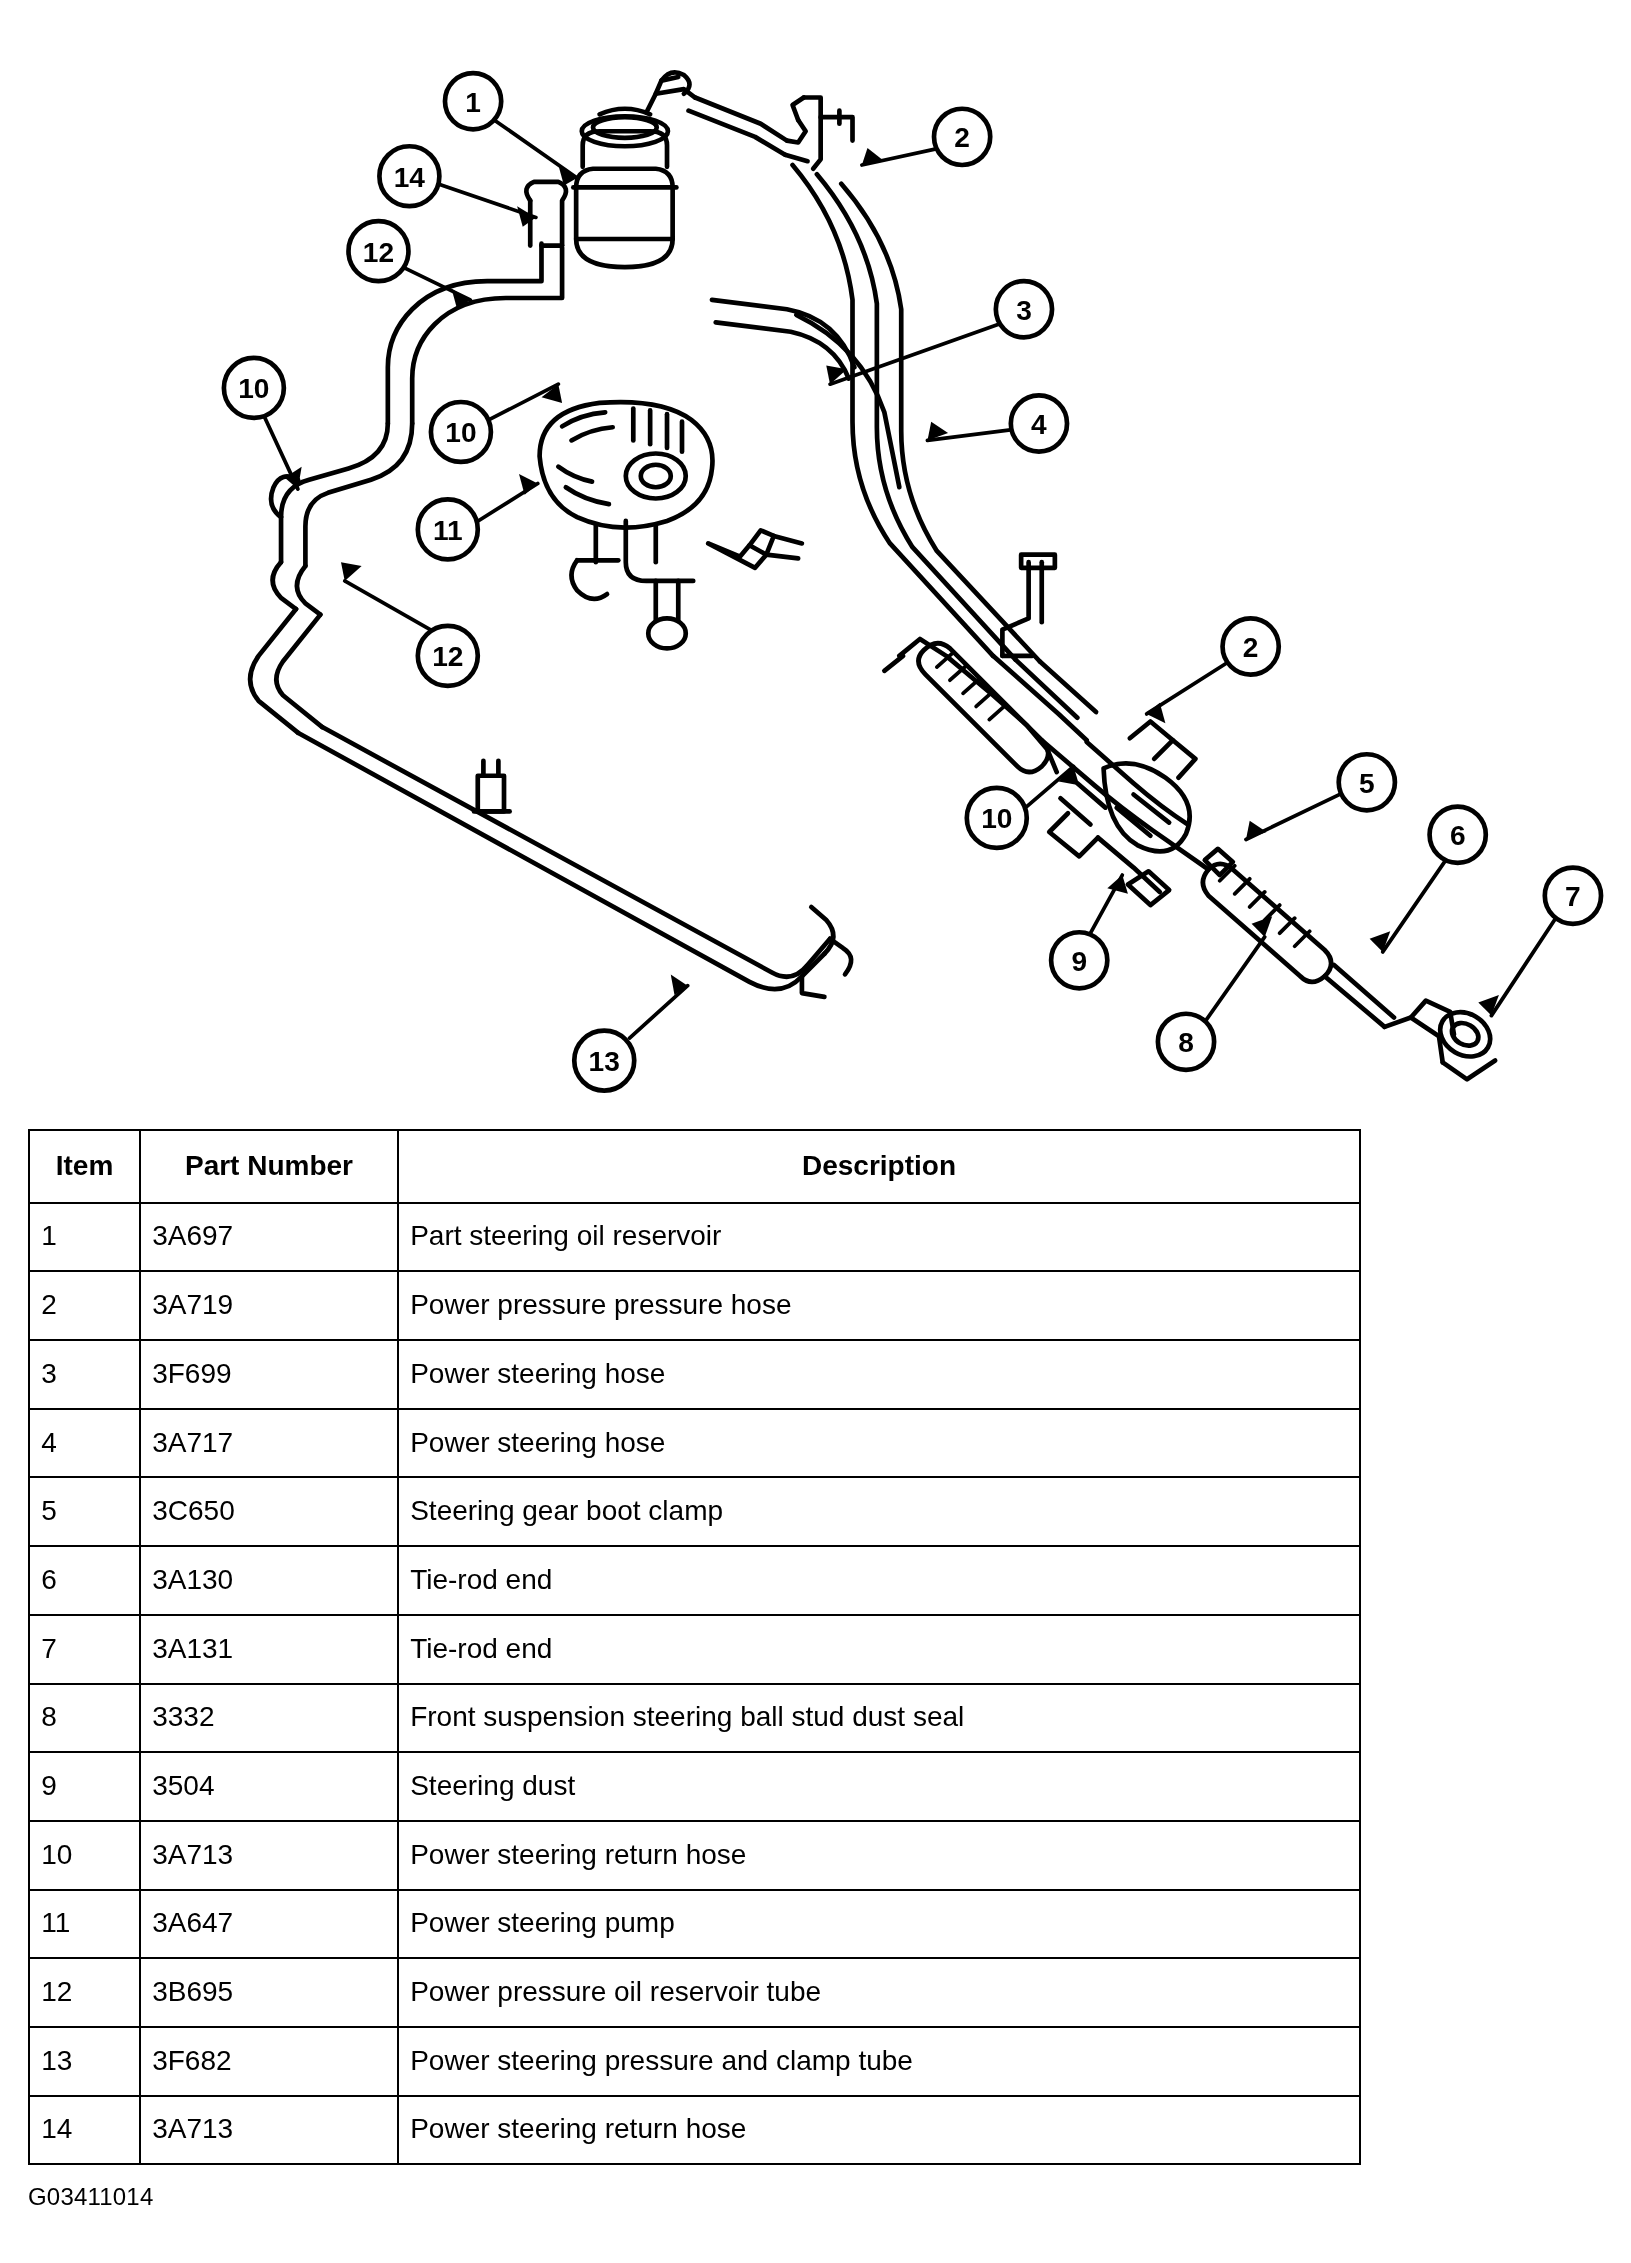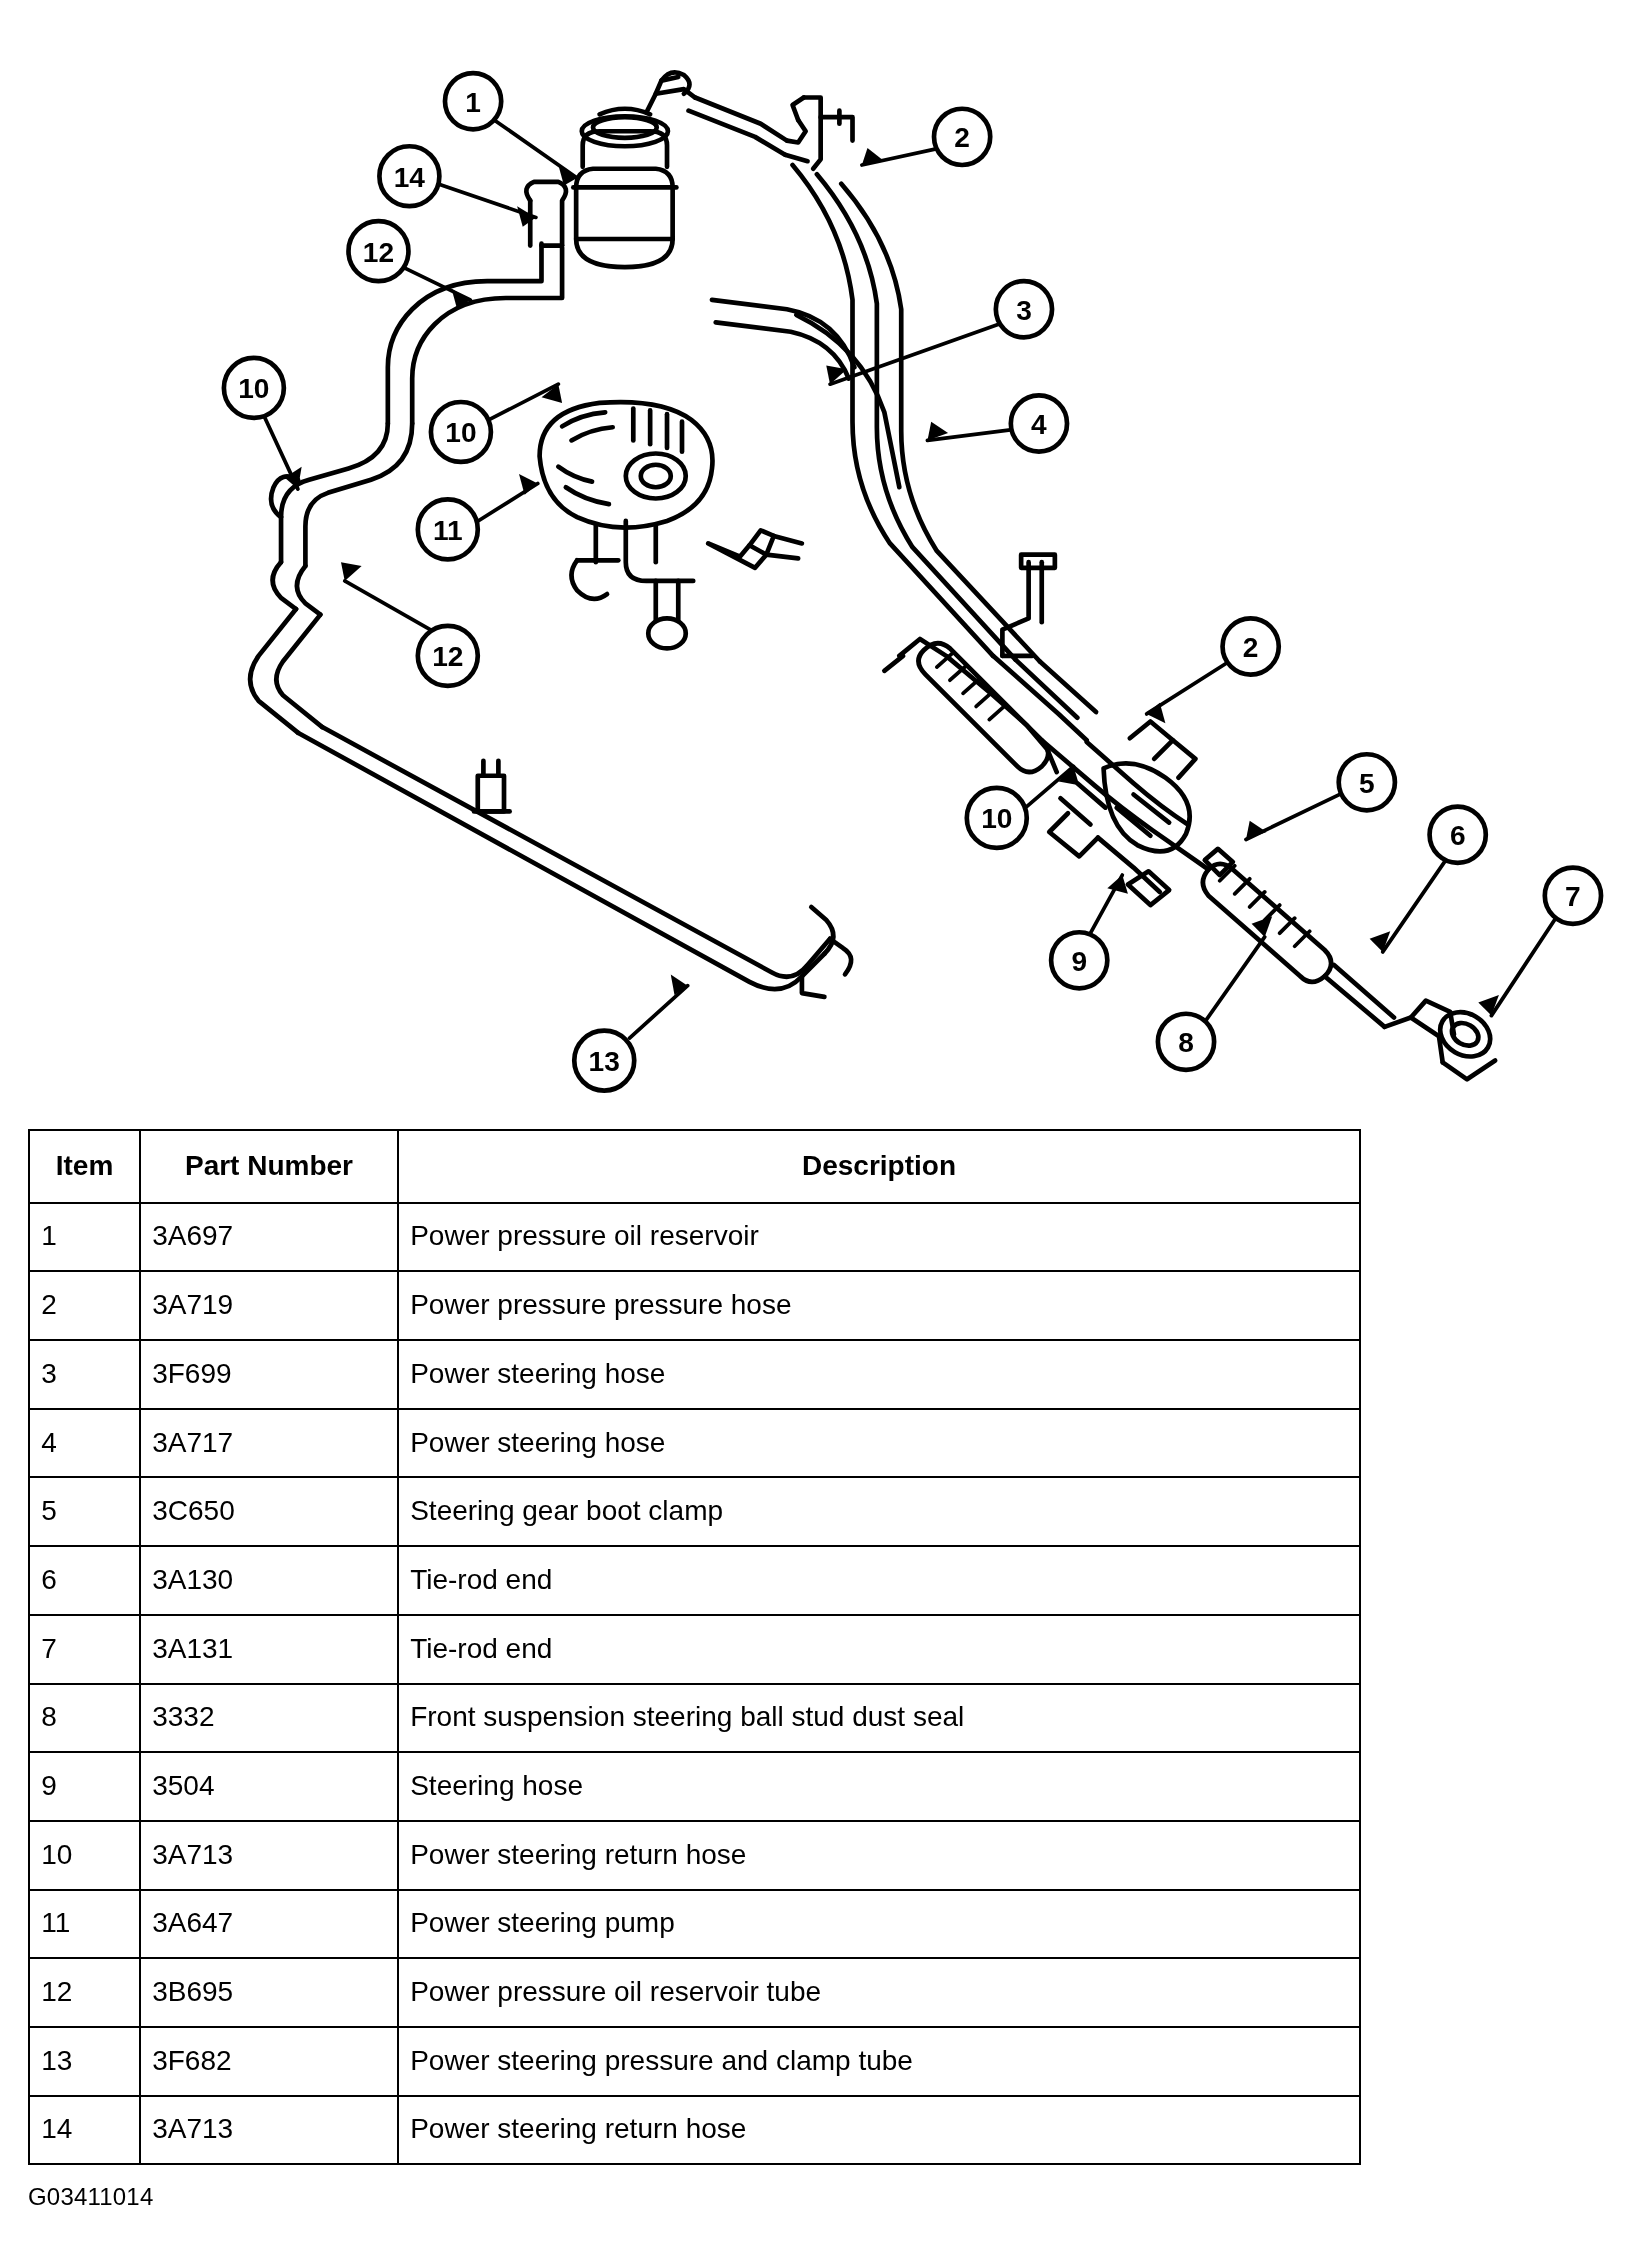--- a/index.html
+++ b/index.html
@@ -352,21 +352,21 @@
         <tr>
           <th>Item</th>
           <th>Part Number</th>
           <th>Description</th>
         </tr>
       </thead>
       <tbody>
         <tr>
           <td>1</td>
           <td>3A697</td>
-          <td>Power pressure oil reservoir</td>
+          <td>Part steering oil reservoir</td>
         </tr>
         <tr>
           <td>2</td>
           <td>3A719</td>
           <td>Power pressure pressure hose</td>
         </tr>
         <tr>
           <td>3</td>
           <td>3F699</td>
           <td>Power steering hose</td>
@@ -392,21 +392,21 @@
           <td>Tie-rod end</td>
         </tr>
         <tr>
           <td>8</td>
           <td>3332</td>
           <td>Front suspension steering ball stud dust seal</td>
         </tr>
         <tr>
           <td>9</td>
           <td>3504</td>
-          <td>Steering hose</td>
+          <td>Steering dust</td>
         </tr>
         <tr>
           <td>10</td>
           <td>3A713</td>
           <td>Power steering return hose</td>
         </tr>
         <tr>
           <td>11</td>
           <td>3A647</td>
           <td>Power steering pump</td>

